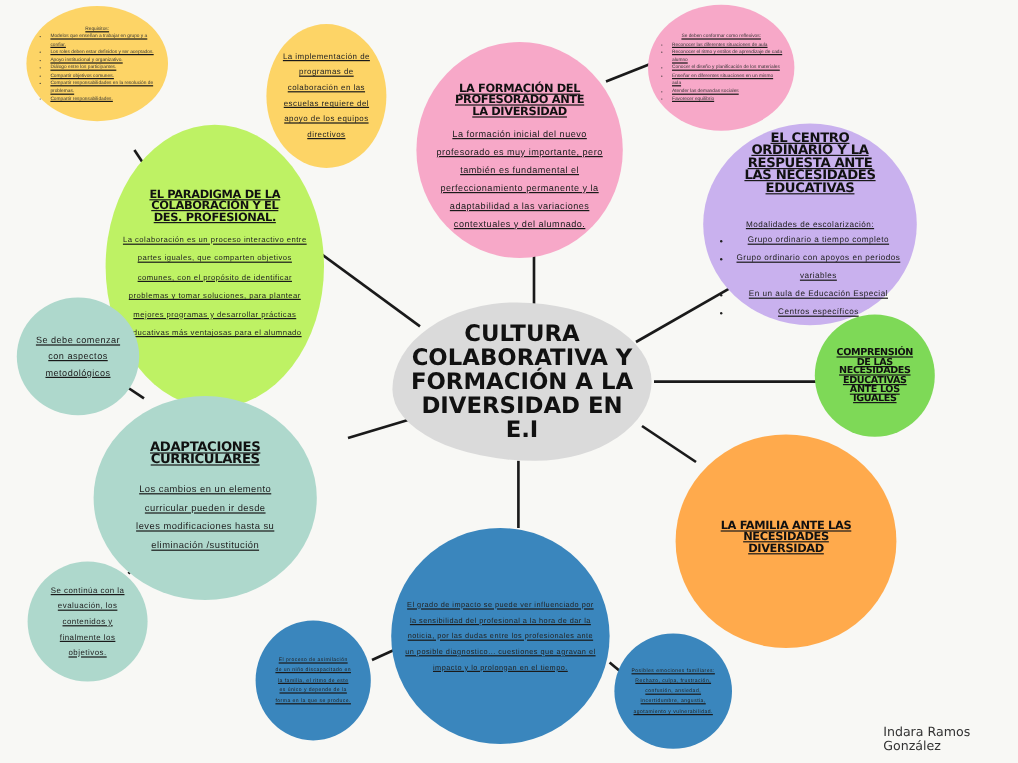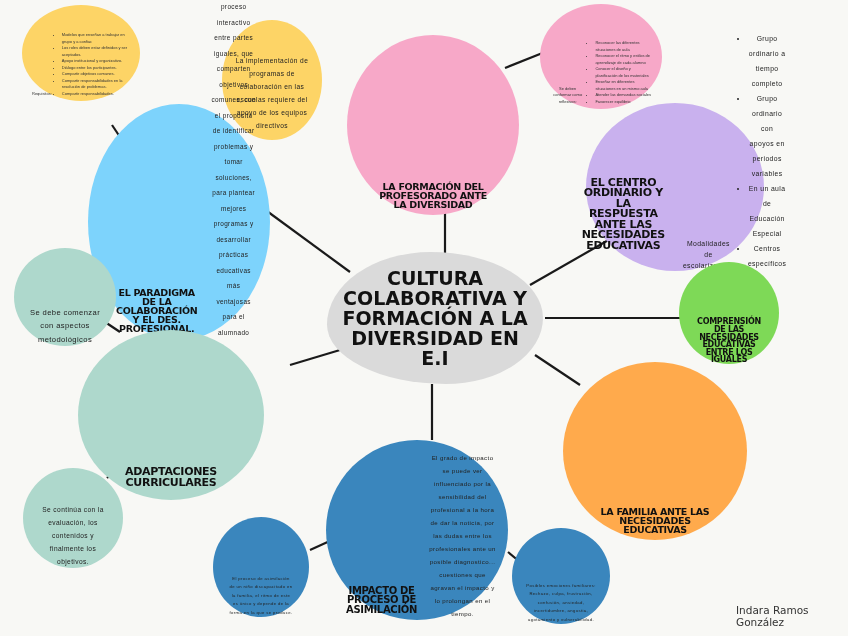--- a/index.html
+++ b/index.html
@@ -5,22 +5,22 @@
   html, body { margin: 0; padding: 0; }
   body {
     width: 848px; height: 636px; position: relative; overflow: hidden;
     background: #f8f8f5;
     font-family: "DejaVu Sans", sans-serif;
     color: #1a1a1a;
   }
   svg.lines { position: absolute; left: 0; top: 0; width: 848px; height: 636px; }
   .node {
     position: absolute; border-radius: 50%;
-    display: flex; flex-direction: row; align-items: flex-end; justify-content: center;
-    text-align: center; box-sizing: border-box;
+    display: flex; flex-direction: column; align-items: center; justify-content: center;
+    text-align: center; box-sizing: border-box; text-decoration: underline;
   }
   .title {
     font-family: "DejaVu Sans", sans-serif; font-weight: bold;
     line-height: 0.95; letter-spacing: -0.3px; color: #111;
   }
   .body {
     font-family: "Liberation Sans", sans-serif; color: #222;
     letter-spacing: 0.4px;
   }
   .tiny { font-family: "Liberation Sans", sans-serif; color: #333; font-size: 4px; line-height: 6.5px; text-align: left; }
@@ -69,27 +69,28 @@
     <li>Compartir objetivos comunes.</li>
     <li>Compartir responsabilidades en la resolución de problemas.</li>
     <li>Compartir responsabilidades.</li>
   </ul>
 </div>
 
 <div class="node" style="left:222px; top:20px; width:100px; height:120px; background:#fdd466; padding:8px 10px;">
   <div class="body" style="font-size:6.6px; line-height:13px;">La implementación de programas de colaboración en las escuelas requiere del apoyo de los equipos directivos</div>
 </div>
 
-<div class="node" style="left:88px; top:104px; width:182px; height:236px; background:#7dd3fc; padding:0 14px;">
+<div class="node" style="left:88px; top:104px; width:182px; height:236px; background:#bef264; padding:0 14px;">
   <div class="title" style="font-size:9.5px; margin-bottom:7px; padding:0 14px;">EL PARADIGMA DE LA COLABORACIÓN Y EL DES. PROFESIONAL.</div>
   <div class="body" style="font-size:6.4px; line-height:15.5px;">La colaboración es un proceso interactivo entre partes iguales, que comparten objetivos comunes, con el propósito de identificar problemas y tomar soluciones, para plantear mejores programas y desarrollar prácticas educativas más ventajosas para el alumnado</div>
 </div>
 
 <div class="node" style="left:347px; top:35px; width:172px; height:180px; background:#f7a8c8; padding:0 6px;">
   <div class="title" style="font-size:9.5px; margin-bottom:6px; padding:0 24px; margin-top:14px;">LA FORMACIÓN DEL PROFESORADO ANTE LA DIVERSIDAD</div>
+  <div class="body" style="font-size:7.6px; line-height:15px; padding:0 2px;">La formación inicial del nuevo profesorado es muy importante, pero también es fundamental el perfeccionamiento permanente y la adaptabilidad a las variaciones contextuales y del alumnado.</div>
 </div>
 
 <div class="node" style="left:540px; top:4px; width:122px; height:105px; background:#f7a8c8; padding:4px 10px;">
   <div class="tiny" style="text-align:center;">Se deben conformar como reflexivos:</div>
   <ul class="tiny bullets">
     <li>Reconocer las diferentes situaciones de aula</li>
     <li>Reconocer el ritmo y estilos de aprendizaje de cada alumno</li>
     <li>Conocer el diseño y planificación de los materiales</li>
     <li>Enseñar en diferentes situaciones en un mismo aula</li>
     <li>Atender las demandas sociales</li>
@@ -102,42 +103,42 @@
   <div class="body" style="font-size:6.8px; line-height:11px;">Modalidades de escolarización:</div>
   <ul class="body bullets" style="font-size:6.8px; line-height:15px; text-align:center; padding-left:14px; margin:0;">
     <li>Grupo ordinario a tiempo completo</li>
     <li>Grupo ordinario con apoyos en periodos variables</li>
     <li>En un aula de Educación Especial</li>
     <li>Centros específicos</li>
   </ul>
 </div>
 
 <div class="node" style="left:679px; top:262px; width:100px; height:102px; background:#7ed957; padding:0 14px;">
-  <div class="title" style="font-size:8px;">COMPRENSIÓN DE LAS NECESIDADES EDUCATIVAS ENTRE LOS IGUALES</div>
+  <div class="title" style="font-size:8px;">COMPRENSIÓN DE LAS NECESIDADES EDUCATIVAS ANTE LOS IGUALES</div>
 </div>
 
 <div class="node" style="left:563px; top:362px; width:184px; height:178px; background:#ffaa4c; padding:0 14px;">
-  <div class="title" style="font-size:9.5px; padding:0 18px; margin-bottom:6px;">LA FAMILIA ANTE LAS NECESIDADES EDUCATIVAS</div>
+  <div class="title" style="font-size:9.5px; padding:0 18px; margin-bottom:6px;">LA FAMILIA ANTE LAS NECESIDADES DIVERSIDAD</div>
 </div>
 
 <div class="node" style="left:326px; top:440px; width:182px; height:180px; background:#3a86bd; padding:0 10px;">
-  <div class="title" style="font-size:10px; padding:0 10px; margin-bottom:6px;">IMPACTO DE PROCESO DE ASIMILACIÓN</div>
   <div class="body" style="font-size:6.1px; line-height:13px;">El grado de impacto se puede ver influenciado por la sensibilidad del profesional a la hora de dar la noticia, por las dudas entre los profesionales ante un posible diagnostico... cuestiones que agravan el impacto y lo prolongan en el tiempo.</div>
 </div>
 
 <div class="node" style="left:213px; top:517px; width:96px; height:100px; background:#3a86bd; padding:0 16px;">
   <div class="body" style="font-size:4.2px; line-height:8.5px;">El proceso de asimilación de un niño discapacitado en la familia, el ritmo de este es único y depende de la forma en la que se produce.</div>
 </div>
 
 <div class="node" style="left:512px; top:528px; width:98px; height:96px; background:#3a86bd; padding:0 12px;">
   <div class="body" style="font-size:4.2px; line-height:8.5px;">Posibles emociones familiares: Rechazo, culpa, frustración, confusión, ansiedad, incertidumbre, angustia, agotamiento y vulnerabilidad.</div>
 </div>
 
 <div class="node" style="left:78px; top:330px; width:186px; height:170px; background:#aed8cc; padding:0 16px;">
   <div class="title" style="font-size:11px; padding:0 20px; margin-bottom:12px;">ADAPTACIONES CURRICULARES</div>
+  <div class="body" style="font-size:7.8px; line-height:15.5px; padding:0 18px;">Los cambios en un elemento curricular pueden ir desde leves modificaciones hasta su eliminación /sustitución</div>
 </div>
 
 <div class="node" style="left:14px; top:248px; width:102px; height:98px; background:#aed8cc; padding:0 14px;">
   <div class="body" style="font-size:7.6px; line-height:13.5px;">Se debe comenzar con aspectos metodológicos</div>
 </div>
 
 <div class="node" style="left:23px; top:468px; width:100px; height:100px; background:#aed8cc; padding:0 12px;">
   <div class="body" style="font-size:6.6px; line-height:13px;">Se continúa con la evaluación, los contenidos y finalmente los objetivos.</div>
 </div>
 

